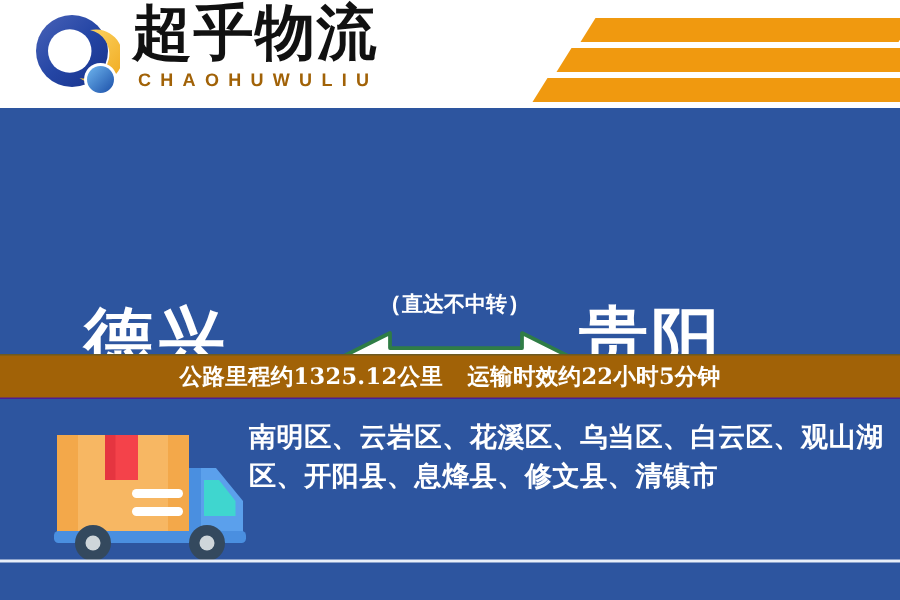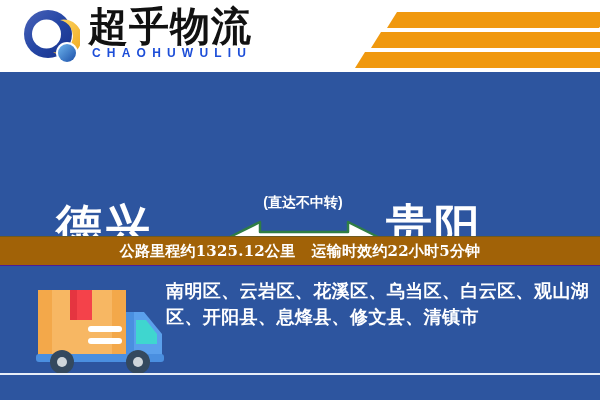--- a/index.html
+++ b/index.html
@@ -27,36 +27,36 @@
     overflow: hidden;
   }
   #logo-mark {
     position: absolute;
     left: 22px; top: 8px;
     width: 58px; height: 58px;
   }
   #brand-cn {
     position: absolute;
     left: 88px; top: 4px;
-    font-family: Liberation Sans, sans-serif;
+    font-family: Liberation Mono, monospace;
     font-weight: bold;
     font-size: 40px;
     line-height: 44px;
     color: #111111;
     letter-spacing: 1px;
     white-space: nowrap;
   }
   #brand-en {
     position: absolute;
     left: 92px; top: 46px;
     font-family: "Liberation Sans", sans-serif;
     font-weight: bold;
     font-size: 12px;
     letter-spacing: 6.2px;
-    color: #1d4ed8;
+    color: #a16207;
     white-space: nowrap;
   }
   .stripe {
     position: absolute;
     height: 16px;
     background: #f0990f;
   }
   #stripe1 { left: 392px; top: 12px;  width: 212px; transform: skewX(-32deg); }
   #stripe2 { left: 376px; top: 32px;  width: 232px; transform: skewX(-32deg); }
   #stripe3 { left: 360px; top: 52px;  width: 252px; transform: skewX(-32deg); }
@@ -80,21 +80,21 @@
     letter-spacing: 2px;
   }
   #city-origin { left: 56px; }
   #city-dest   { left: 386px; text-align: center; }
 
   #note-top {
     position: absolute;
     left: 248px; top: 122px;
     width: 110px;
     text-align: center;
-    font-family: Liberation Sans, sans-serif;
+    font-family: Liberation Mono, monospace;
     font-weight: bold;
     font-size: 14px;
     color: #ffffff;
     white-space: nowrap;
   }
   #note-bottom {
     position: absolute;
     left: 238px; top: 188px;
     width: 130px;
     text-align: center;

